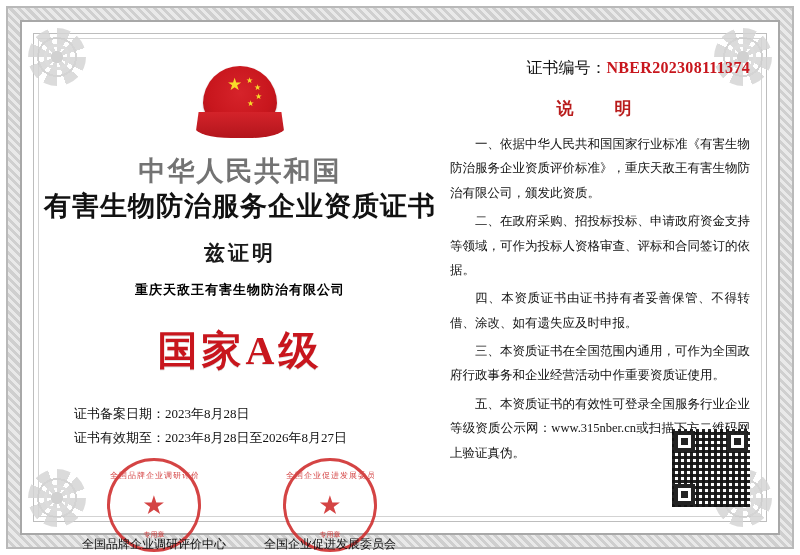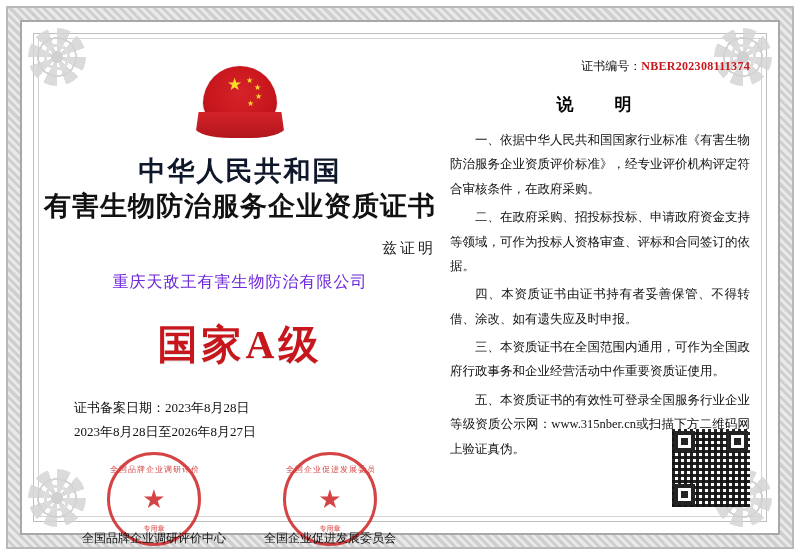--- a/index.html
+++ b/index.html
@@ -149,47 +149,48 @@
   .emblem .star.s2 { left: 44px; top: 7px;  font-size: 8px; }
   .emblem .star.s3 { left: 45px; top: 16px; font-size: 8px; }
   .emblem .star.s4 { left: 37px; top: 23px; font-size: 8px; }
 
   
   .title-main {
     text-align: center;
     font-family: "Liberation Serif", "DejaVu Serif", serif;
     font-weight: bold;
     font-size: 27px;
-    color: #0f172a;
+    color: #737373;
     letter-spacing: 2px;
     line-height: 1.28;
     margin-top: 10px;
   }
   .title-line2 {
     font-family: "Liberation Serif", "DejaVu Serif", serif;
     font-weight: bold;
     font-size: 27px;
     color: #111;
     letter-spacing: 1px;
     line-height: 1.28;
   }
   .hereby {
-    text-align: right;
-    font-family: "Liberation Serif", "DejaVu Serif", serif;
-    font-size: 15px;
+    text-align: center;
+    font-family: "Liberation Serif", "DejaVu Serif", serif;
+    font-size: 21px;
     color: #1a1a1a;
     letter-spacing: 3px;
     margin-top: 16px;
+    font-weight: bold;
   }
   .company {
     text-align: center;
     font-family: "Liberation Serif", "DejaVu Serif", serif;
-    font-weight: normal;
-    font-size: 16px;
-    color: #6d28d9;
+    font-weight: bold;
+    font-size: 13px;
+    color: #000000;
     letter-spacing: 1px;
     margin-top: 14px;
   }
   .grade {
     text-align: center;
     font-family: "Liberation Serif", "DejaVu Serif", serif;
     font-weight: bold;
     font-size: 40px;
     color: #c8161d;
     letter-spacing: 4px;
@@ -265,33 +266,33 @@
     font-size: 12px;
     color: #111;
     position: relative;
     z-index: 3;
   }
 
   
   .cert-no {
     text-align: right;
     font-family: "Liberation Serif", "DejaVu Serif", serif;
-    font-size: 12px;
+    font-size: 16px;
     color: #111;
     margin-bottom: 18px;
     white-space: nowrap;
   }
   .cert-no .cno-value { color: #c8161d; font-weight: bold; letter-spacing: .3px; }
 
   .notes-title {
     text-align: center;
     font-family: "Liberation Serif", "DejaVu Serif", serif;
     font-size: 17px;
     font-weight: bold;
-    color: #000000;
+    color: #b91c1c;
     letter-spacing: 12px;
     margin-bottom: 12px;
   }
   .note {
     font-family: "Liberation Serif", "DejaVu Serif", serif;
     font-size: 12.5px;
     color: #111;
     line-height: 1.95;
     text-indent: 2em;
     text-align: justify;
@@ -370,20 +371,21 @@
       <div class="company">重庆天敌王有害生物防治有限公司</div>
 
       <div class="grade">国家A级</div>
 
       <div class="dates">
         <div class="date-row">
           <span class="date-label">证书备案日期：</span>
           <span class="date-value">2023年8月28日</span>
         </div>
         <div class="date-row">
+          <span class="date-label">证书有效期至：</span>
           <span class="date-value">2023年8月28日至2026年8月27日</span>
         </div>
       </div>
 
       <div class="seals">
         <div class="seal-block">
           <div class="seal">
             <span class="seal-arc">全国品牌企业调研评价中心</span>
             <span class="seal-star">★</span>
             <span class="seal-arc-bottom">专用章</span>
@@ -403,21 +405,21 @@
     </div>
 
     <div class="right-pane">
 
       <div class="cert-no">
         <span>证书编号：</span><span class="cno-value">NBER202308111374</span>
       </div>
 
       <div class="notes-title">说　明</div>
 
-      <div class="note">一、依据中华人民共和国国家行业标准《有害生物防治服务企业资质评价标准》，经专业评价机构评定符合审核条件，在政府采购。</div>
+      <div class="note">一、依据中华人民共和国国家行业标准《有害生物防治服务企业资质评价标准》，重庆天敌王有害生物防治有限公司，颁发此资质。</div>
       <div class="note">二、在政府采购、招投标投标、申请政府资金支持等领域，可作为投标人资格审查、评标和合同签订的依据。</div>
       <div class="note">四、本资质证书由证书持有者妥善保管、不得转借、涂改、如有遗失应及时申报。</div>
       <div class="note">三、本资质证书在全国范围内通用，可作为全国政府行政事务和企业经营活动中作重要资质证使用。</div>
       <div class="note last">五、本资质证书的有效性可登录全国服务行业企业等级资质公示网：www.315nber.cn或扫描下方二维码网上验证真伪。</div>
 
       <div class="qr">
         <span class="qbox tl"></span>
         <span class="qbox tr"></span>
         <span class="qbox bl"></span>
       </div>

